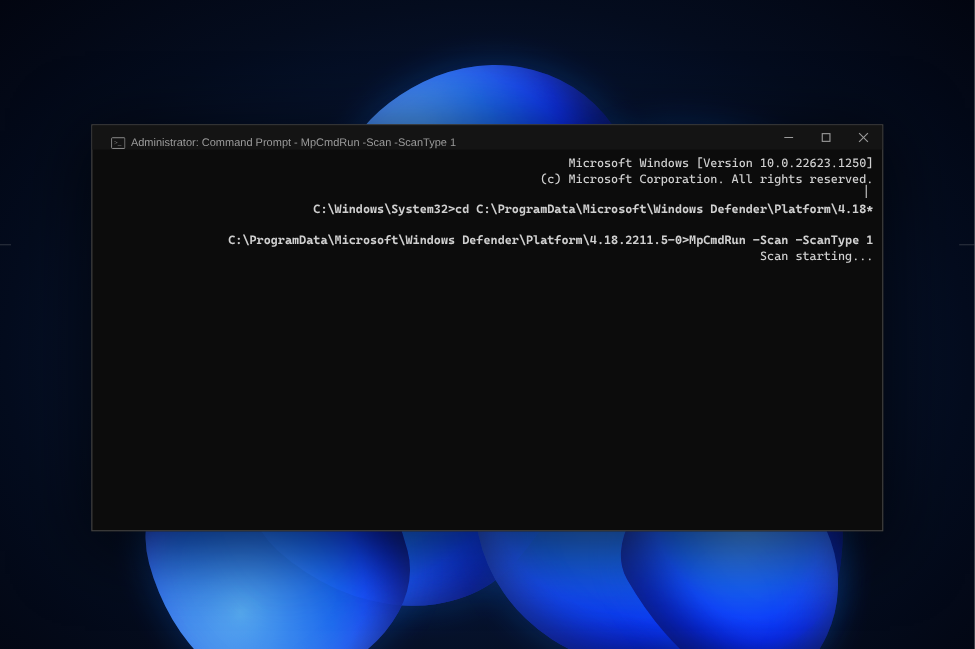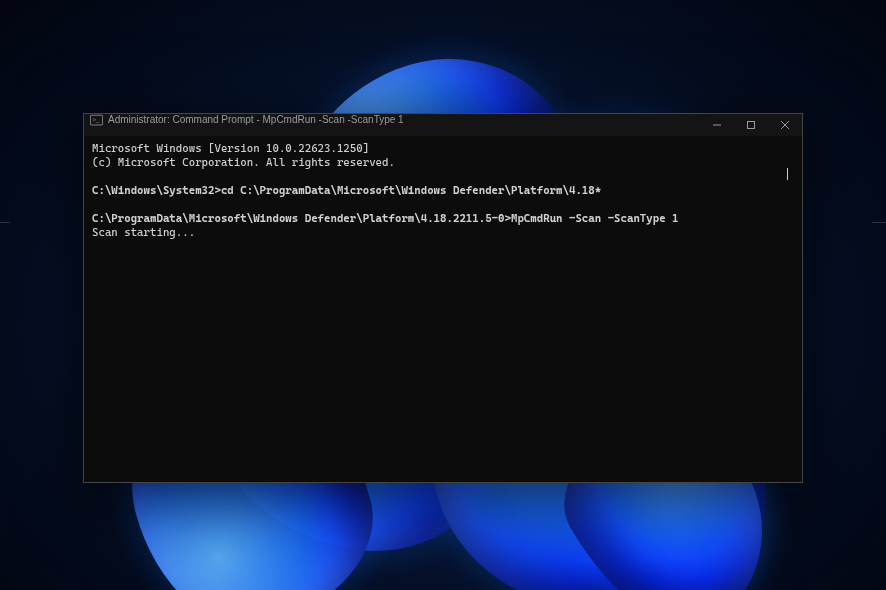--- a/index.html
+++ b/index.html
@@ -31,24 +31,24 @@
       border: 1px solid #444;
       box-shadow: 0 12px 60px 6px rgba(0,0,0,0.65);
       z-index: 10;
       display: flex;
       flex-direction: column;
     }
     .title-bar {
       height: 22px;
       background: #141414;
       display: flex;
-      align-items: flex-start;
+      align-items: flex-end;
       color: #9b9b9b;
       font-size: 10px;
-      padding-left: 6px;
+      padding-left: 17px;
       user-select: none;
     }
     .title-icon {
       width: 13px; height: 12px;
       margin-right: 5px;
       display: inline-flex;
       align-items: center; justify-content: center;
     }
     .title-text { flex: 0 0 auto; white-space: nowrap; }
     .title-spacer { flex: 1; }
@@ -62,20 +62,21 @@
     .terminal {
       flex: 1;
       padding: 6px 8px;
       font-family: Consolas, "Cascadia Mono", monospace;
       font-size: 11px;
       line-height: 14px;
       color: #d0d0d0;
       white-space: pre;
       overflow: hidden;
       position: relative;
+      text-align: right;
     }
     .cursor {
       position: absolute;
       width: 1px; height: 12px;
       background: #cccccc;
       right: 14px;
       top: 32px;
     }
     .line { display: block; }
     .prompt, .cmd { display: inline; font-weight: bold; }

